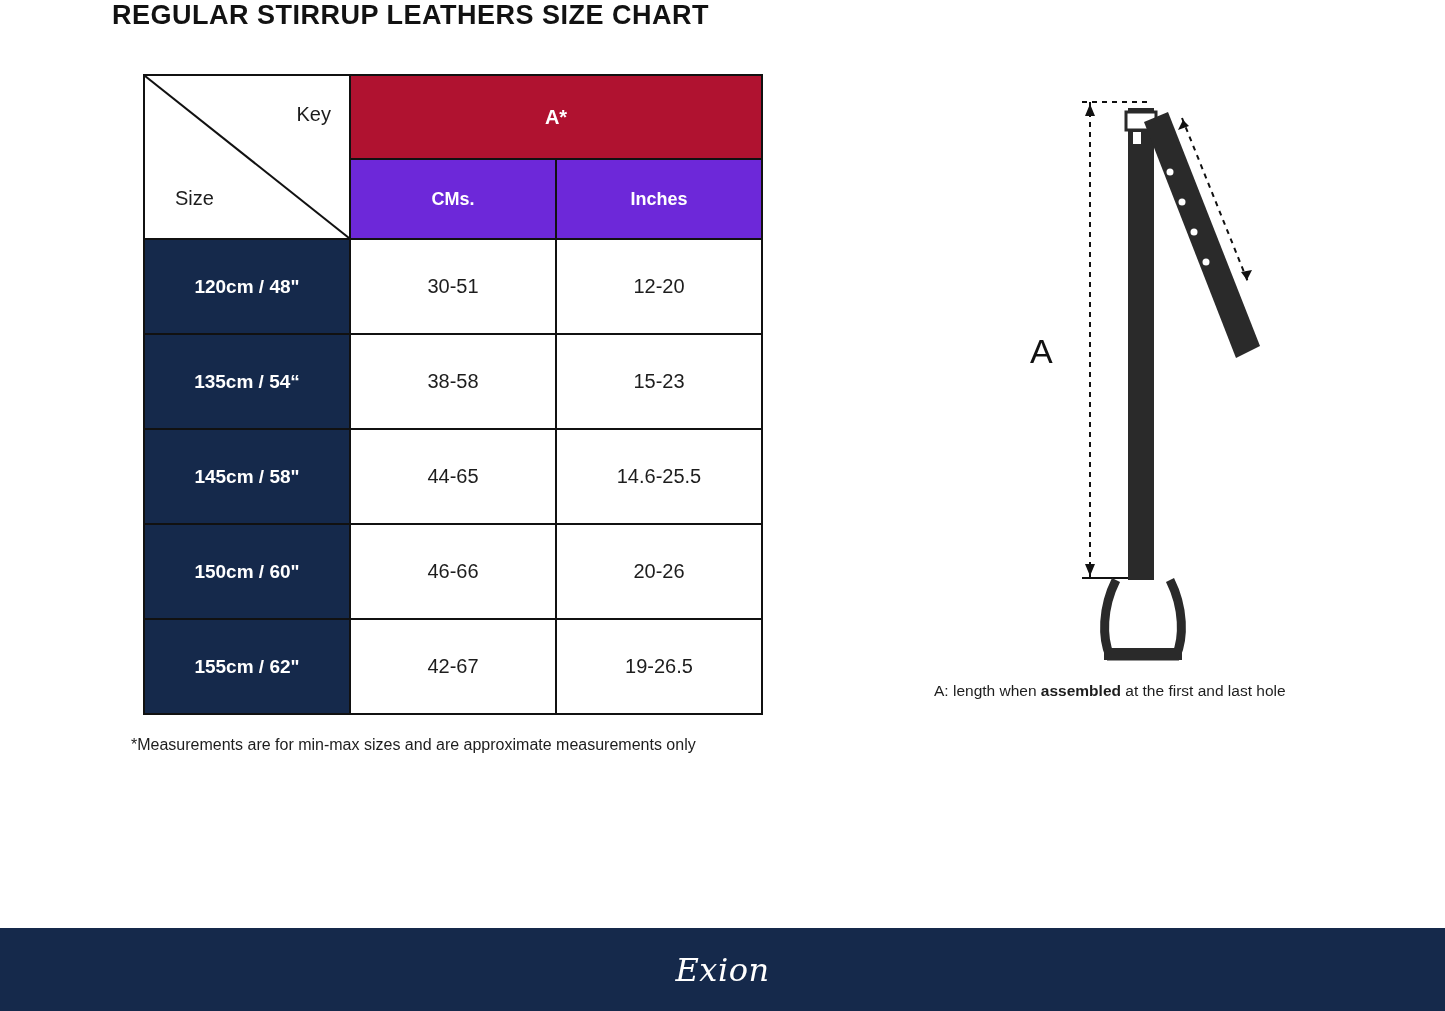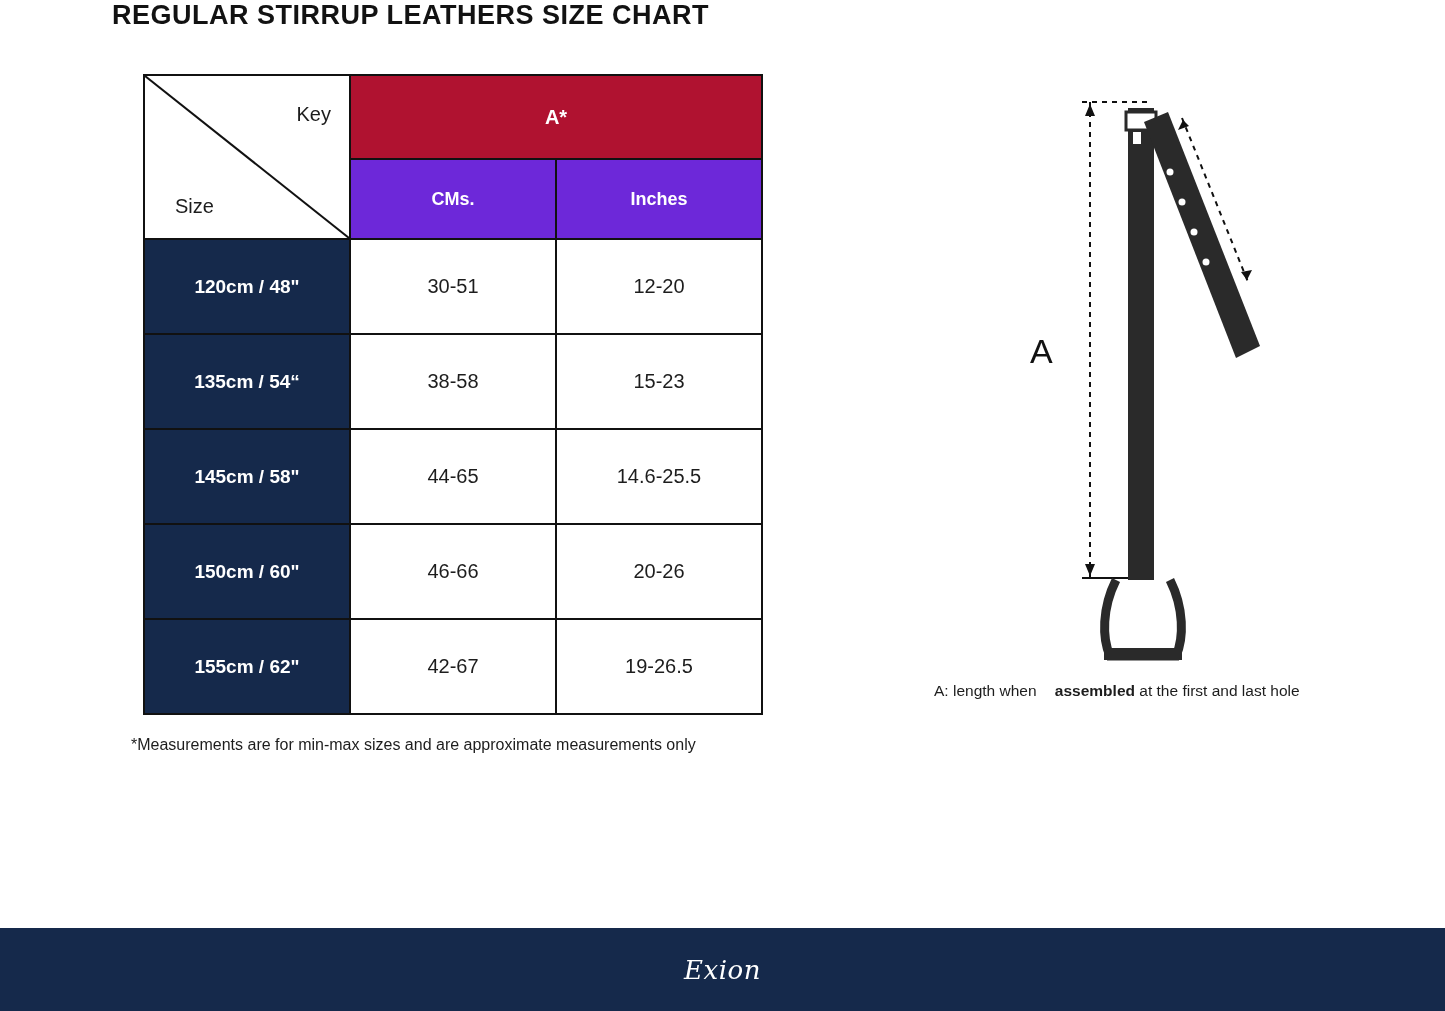--- a/index.html
+++ b/index.html
@@ -61,21 +61,21 @@
   .corner-cell .key-label {
     position: absolute;
     right: 18px;
     top: 27px;
     font-size: 20px;
     color: #1d1d1d;
   }
   .corner-cell .size-label {
     position: absolute;
     left: 30px;
-    bottom: 20px;
+    bottom: 28px;
     font-size: 20px;
     color: #1d1d1d;
   }
 
   .head-a {
     background: #b01230;
     color: #ffffff;
     font-size: 20px;
     font-weight: bold;
     height: 82px;
@@ -128,21 +128,21 @@
     color: #121212;
   }
   .diagram-caption {
     position: absolute;
     left: 934px;
     top: 682px;
     font-size: 15.5px;
     color: #1d1d1d;
     white-space: nowrap;
   }
-  .diagram-caption b { font-weight: bold; margin-left: 14px; }
+  .diagram-caption b { font-weight: bold; }
 
   
   .footer-bar {
     position: absolute;
     left: 0;
     bottom: 0;
     width: 1445px;
     height: 83px;
     background: #15294b;
   }
@@ -151,21 +151,21 @@
     left: 0;
     top: 0;
     width: 100%;
     height: 100%;
     display: flex;
     align-items: center;
     justify-content: center;
     color: #ffffff;
     font-family: "DejaVu Serif", serif;
     font-style: italic;
-    font-size: 26px;
+    font-size: 32px;
     letter-spacing: 0.5px;
   }
 </style>
 </head>
 <body>
 
 <div class="page-title">REGULAR STIRRUP LEATHERS  SIZE CHART</div>
 
 <table class="size-table">
   <colgroup>

